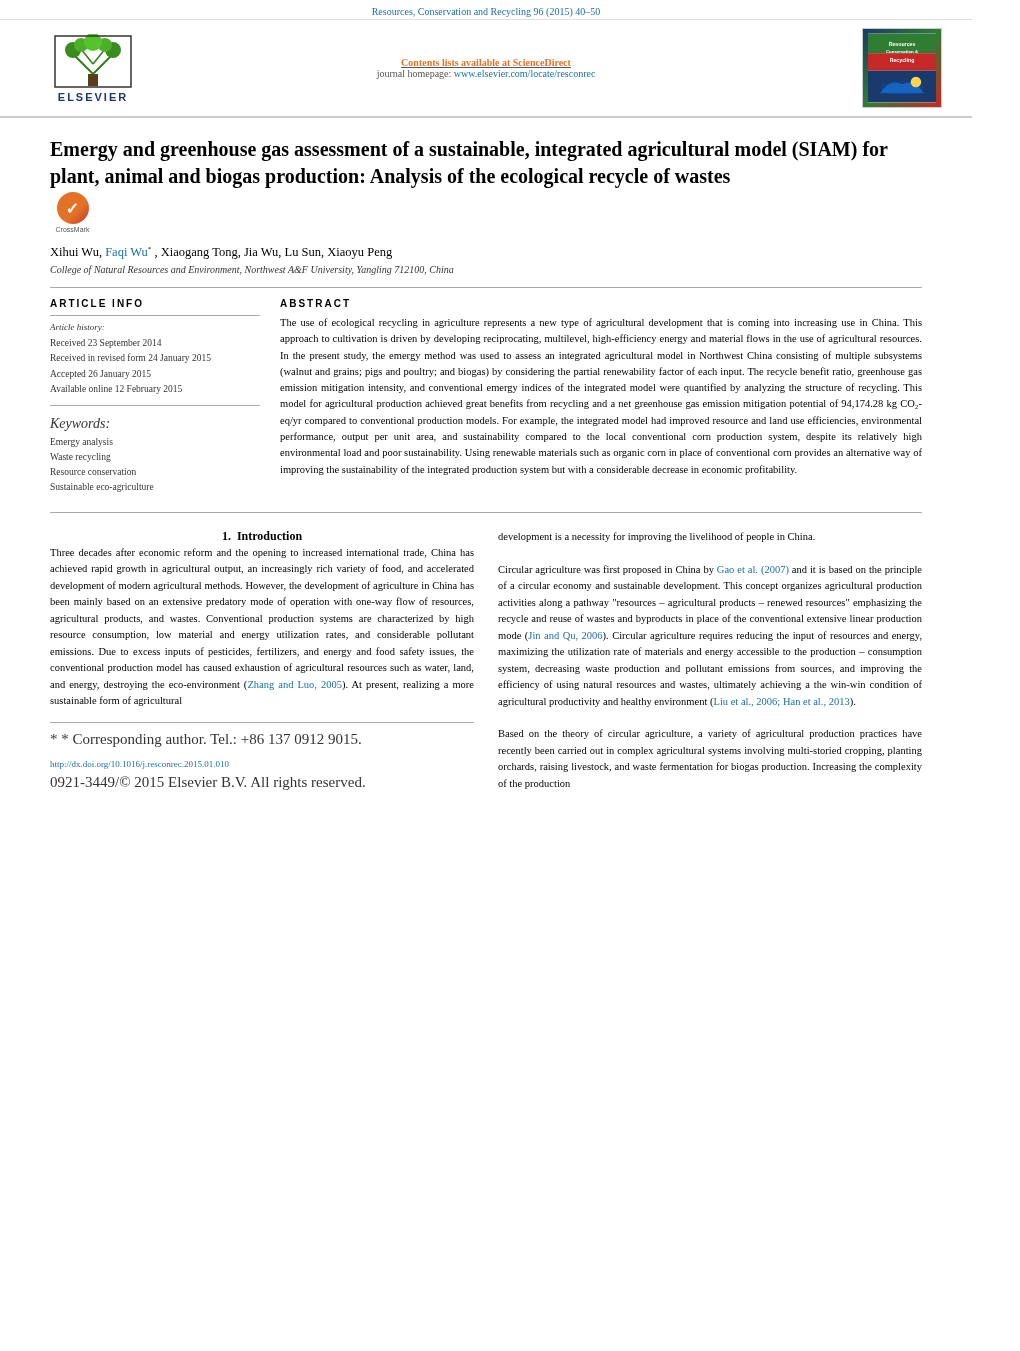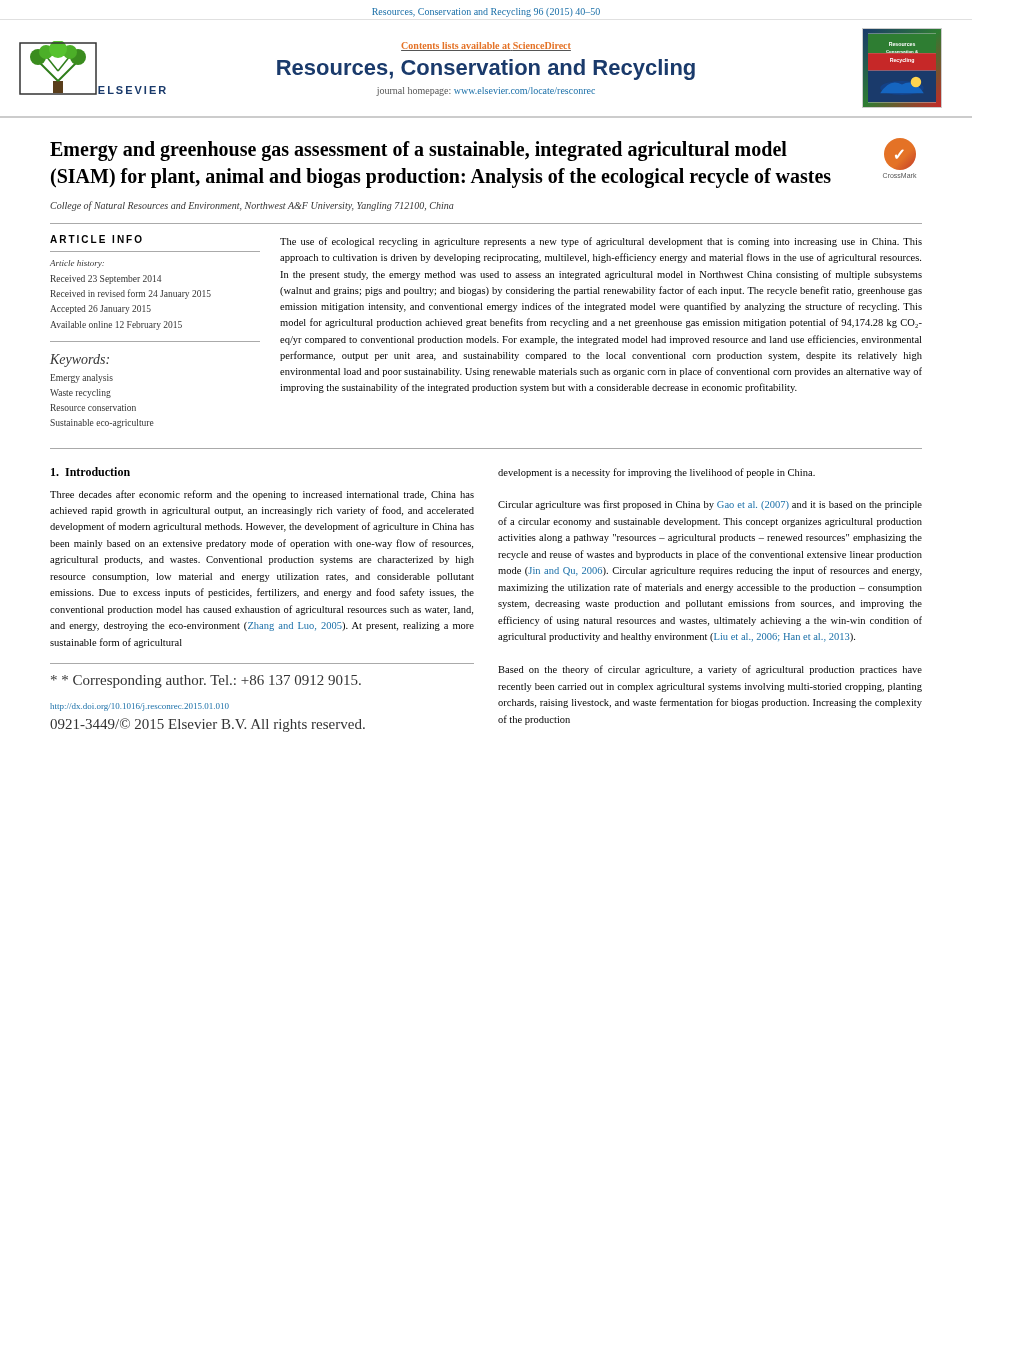--- a/index.html
+++ b/index.html
@@ -33,22 +33,22 @@
       border-bottom: 2px solid #ccc;
     }
     .journal-logo-left {
       width: 110px;
       display: flex;
       flex-direction: column;
       align-items: center;
     }
     .elsevier-logo {
       display: flex;
-      flex-direction: row;
-      align-items: flex-end;
+      flex-direction: column;
+      align-items: center;
       margin-left: 16px;
     }
     .elsevier-tree {
       width: 80px;
       height: 55px;
     }
     .elsevier-text {
       font-size: 11px;
       font-weight: bold;
       color: #1a3a6b;
@@ -102,20 +102,21 @@
     }
     
     .article-content {
       padding: 18px 50px 18px 50px;
     }
     .article-title-section {
       display: flex;
       justify-content: space-between;
       align-items: flex-start;
       margin-bottom: 10px;
+      flex-direction: column;
     }
     .article-title {
       font-size: 20px;
       font-weight: bold;
       color: #000;
       line-height: 1.35;
       flex: 1;
       padding-right: 20px;
     }
     .crossmark {
@@ -237,21 +238,22 @@
       display: flex;
       gap: 24px;
     }
     .body-col {
       flex: 1;
     }
     .section-heading {
       font-size: 12px;
       font-weight: bold;
       color: #000;
-      margin-bottom: 7px;
+      margin-bottom: 1px;
+      text-align: center;
     }
     .body-text {
       font-size: 10.5px;
       line-height: 1.57;
       color: #000;
       text-align: justify;
     }
     .body-text a { color: #1a6fa8; text-decoration: none; }
     .footnote-section {
       border-top: 1px solid #aaa;
@@ -301,21 +303,20 @@
         </svg>
         <div class="elsevier-text">ELSEVIER</div>
       </div>
     </div>
 
     <div class="journal-center">
       <div class="sciencedirect-link">
         <span>Contents lists available at</span>
         <span style="color:#e47226; font-weight:bold;">ScienceDirect</span>
       </div>
-      <div class="journal-title-main">Resources, Conservation and Recycling</div>
       <div class="journal-homepage">
         <span>journal homepage:</span>
         <span style="color:#1a6fa8;">www.elsevier.com/locate/resconrec</span>
       </div>
     </div>
 
     <div class="journal-logo-right">
       <div class="rcr-logo">
         <svg width="78" height="78" viewBox="0 0 78 78">
           <rect width="78" height="78" fill="#f5f5f5" stroke="#ccc" stroke-width="1"></rect>
@@ -341,20 +342,25 @@
   <div class="article-content">
 
     <div class="article-title-section">
       <div class="article-title">Emergy and greenhouse gas assessment of a sustainable, integrated agricultural model (SIAM) for plant, animal and biogas production: Analysis of the ecological recycle of wastes</div>
       <div class="crossmark">
         <div class="crossmark-circle">✓</div>
         <div class="crossmark-label">CrossMark</div>
       </div>
     </div>
 
+    <div class="authors">
+      <span>Xihui Wu, </span>
+      <span style="color:#1a6fa8;">Faqi Wu</span><sup>*</sup>
+      <span>, Xiaogang Tong, Jia Wu, Lu Sun, Xiaoyu Peng</span>
+    </div>
 
     <div class="affiliation">College of Natural Resources and Environment, Northwest A&amp;F University, Yangling 712100, China</div>
 
     <hr class="divider-line">
 
     <div class="two-col">
 
       <div class="col-left">
         <div class="article-info-heading">ARTICLE INFO</div>
         <hr class="divider-line" style="margin: 4px 0 6px 0;">
@@ -367,20 +373,21 @@
         <div class="keywords-section">
           <div class="keywords-label">Keywords:</div>
           <div class="keyword-item">Emergy analysis</div>
           <div class="keyword-item">Waste recycling</div>
           <div class="keyword-item">Resource conservation</div>
           <div class="keyword-item">Sustainable eco-agriculture</div>
         </div>
       </div>
 
       <div class="col-right">
+        <div class="abstract-heading">ABSTRACT</div>
         <div class="abstract-text">
           The use of ecological recycling in agriculture represents a new type of agricultural development that is coming into increasing use in China. This approach to cultivation is driven by developing reciprocating, multilevel, high-efficiency energy and material flows in the use of agricultural resources. In the present study, the emergy method was used to assess an integrated agricultural model in Northwest China consisting of multiple subsystems (walnut and grains; pigs and poultry; and biogas) by considering the partial renewability factor of each input. The recycle benefit ratio, greenhouse gas emission mitigation intensity, and conventional emergy indices of the integrated model were quantified by analyzing the structure of recycling. This model for agricultural production achieved great benefits from recycling and a net greenhouse gas emission mitigation potential of 94,174.28 kg CO₂-eq/yr compared to conventional production models. For example, the integrated model had improved resource and land use efficiencies, environmental performance, output per unit area, and sustainability compared to the local conventional corn production system, despite its relatively high environmental load and poor sustainability. Using renewable materials such as organic corn in place of conventional corn provides an alternative way of improving the sustainability of the integrated production system but with a considerable decrease in economic profitability.
         </div>
       </div>
     </div>
 
     <hr class="section-divider">
 
     <div class="body-two-col">
 

